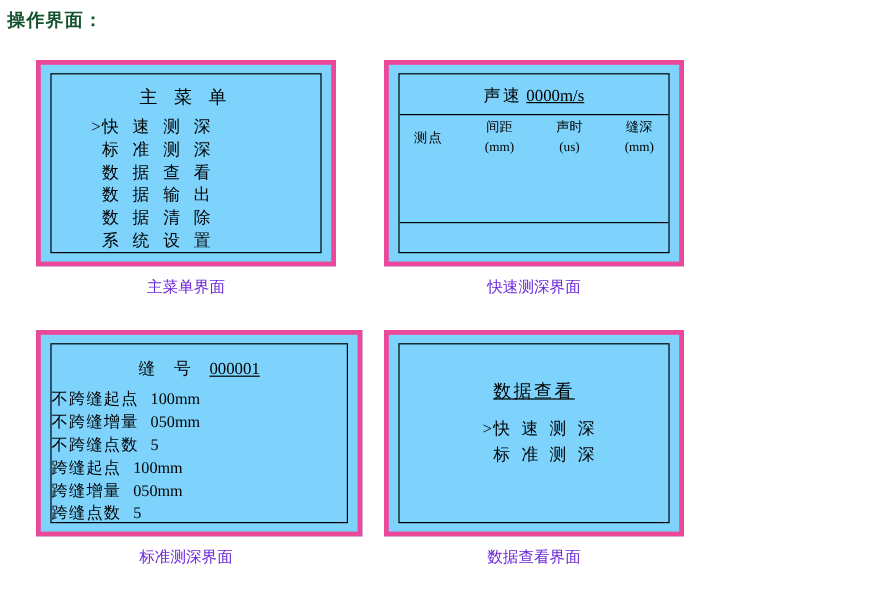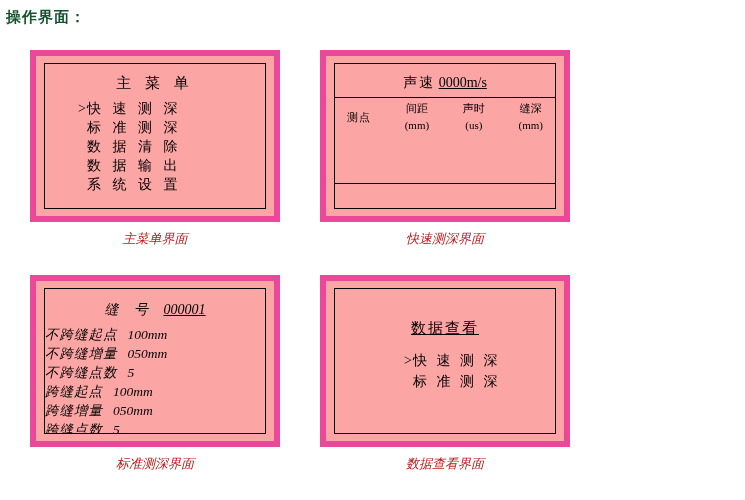--- a/index.html
+++ b/index.html
@@ -18,41 +18,40 @@
     position: absolute;
     left: 6px;
     top: 8px;
     font-size: 15px;
     font-weight: bold;
     color: #14532d;
     letter-spacing: 1px;
   }
   .panel {
     position: absolute;
-    border: 6px solid #ec4899;
-    background: #fca5a5;
+    border: 4px solid #ec4899;
+    background: #7dd3fc;
     box-sizing: border-box;
   }
   .panel-inner {
     position: absolute;
     left: 8px;
     top: 7px;
     right: 8px;
     bottom: 7px;
     border: 1px solid #000;
     box-sizing: border-box;
     overflow: hidden;
   }
   .caption {
     position: absolute;
     font-size: 13px;
-    color: #b91c1c;
+    color: #6d28d9;
     text-align: center;
     white-space: nowrap;
-    font-style: italic;
   }
 
   
   #panel-main { left: 30px; top: 50px; width: 250px; height: 172px; }
   .menu-title {
     text-align: center;
     font-size: 15px;
     margin-top: 10px;
     letter-spacing: 5px;
     font-family: "Liberation Serif", serif;
@@ -111,21 +110,21 @@
     font-size: 14px;
   }
   .fast-bottom .u { margin-left: 22px; font-size: 13px; }
   .hline-bottom {
     position: absolute;
     left: 0; right: 0; bottom: 24px;
     border-top: 1px solid #000;
   }
 
   
-  #panel-std { left: 30px; top: 275px; width: 250px; height: 172px; font-style: italic; }
+  #panel-std { left: 30px; top: 275px; width: 272px; height: 172px; }
   .std-title {
     margin-top: 12px;
     text-align: center;
     font-family: "Liberation Serif", serif;
     font-size: 14px;
   }
   .std-title .lbl { letter-spacing: 6px; }
   .std-title .val { text-decoration: underline; margin-left: 6px; }
   .std-rows { margin-top: 6px; }
   .std-row {
@@ -176,25 +175,29 @@
       <div class="menu-row">
         <span class="caret">&gt;</span>
         <span class="txt">快 速 测 深</span>
       </div>
       <div class="menu-row">
         <span class="caret"></span>
         <span class="txt">标 准 测 深</span>
       </div>
       <div class="menu-row">
         <span class="caret"></span>
+        <span class="txt">数 据 查 看</span>
+      </div>
+      <div class="menu-row">
+        <span class="caret"></span>
+        <span class="txt">数 据 输 出</span>
+      </div>
+      <div class="menu-row">
+        <span class="caret"></span>
         <span class="txt">数 据 清 除</span>
-      </div>
-      <div class="menu-row">
-        <span class="caret"></span>
-        <span class="txt">数 据 输 出</span>
       </div>
       <div class="menu-row">
         <span class="caret"></span>
         <span class="txt">系 统 设 置</span>
       </div>
     </div>
   </div>
 </div>
 <div class="caption" id="cap-main">主菜单界面</div>
 

